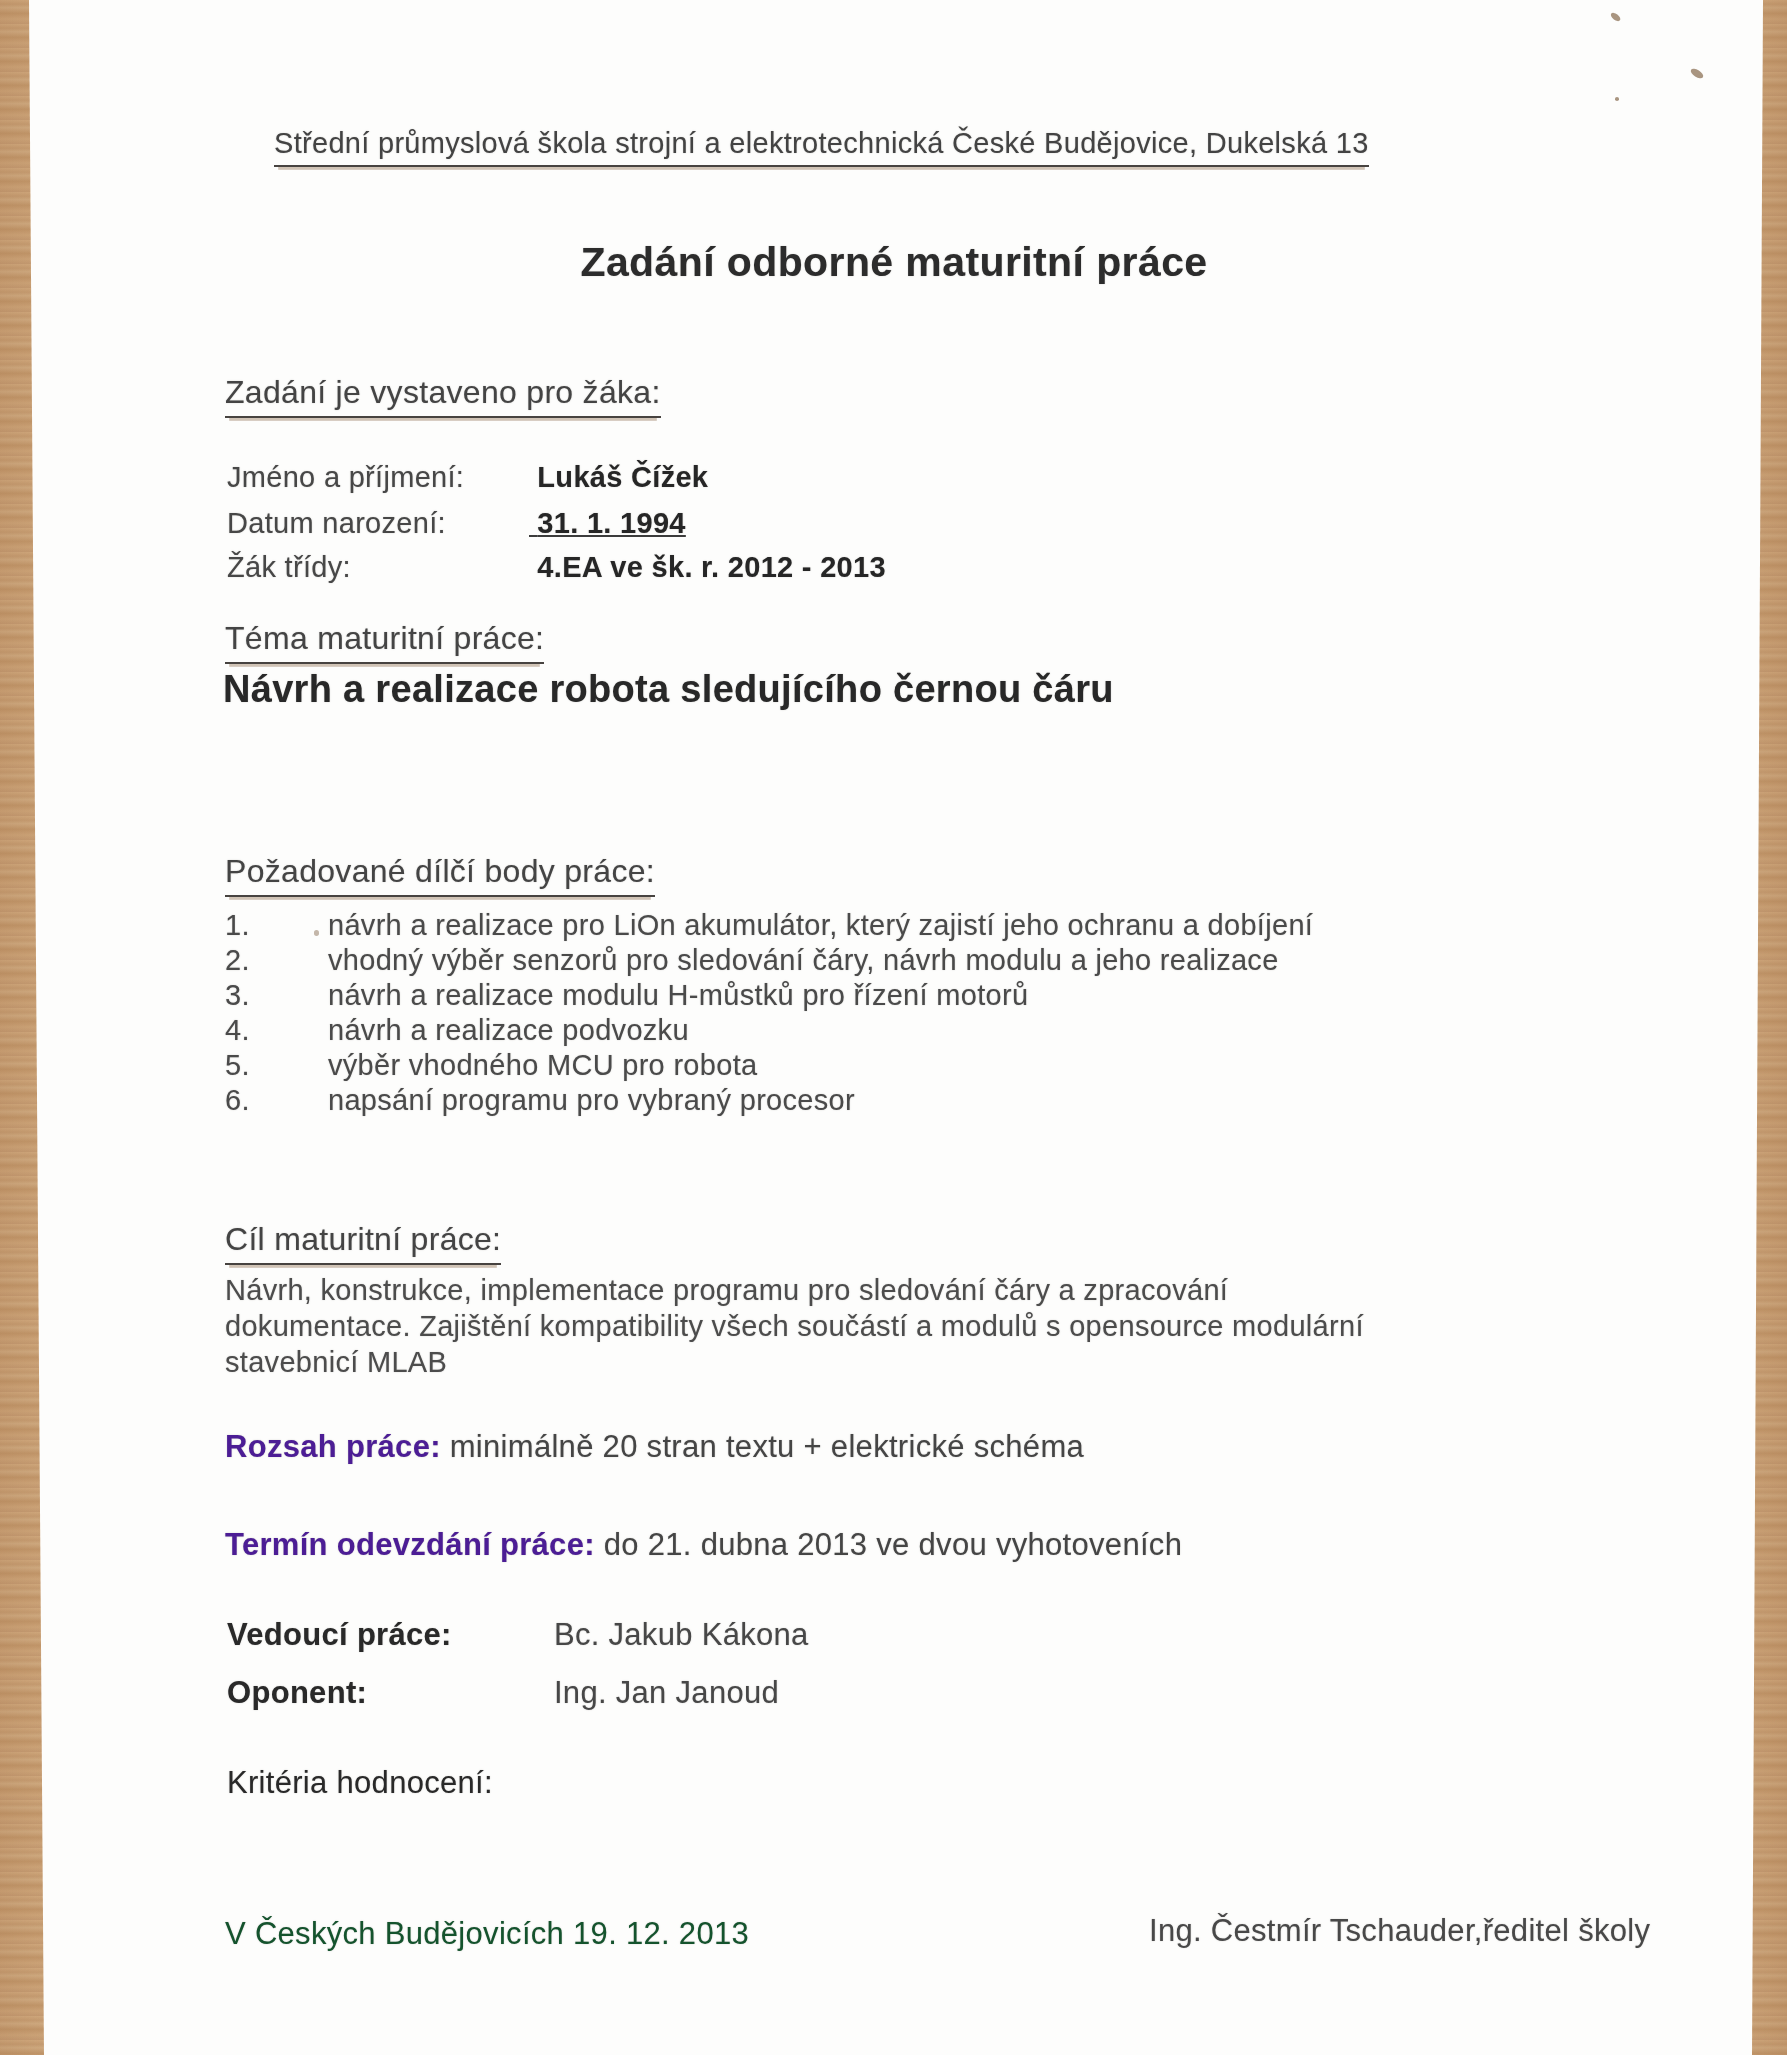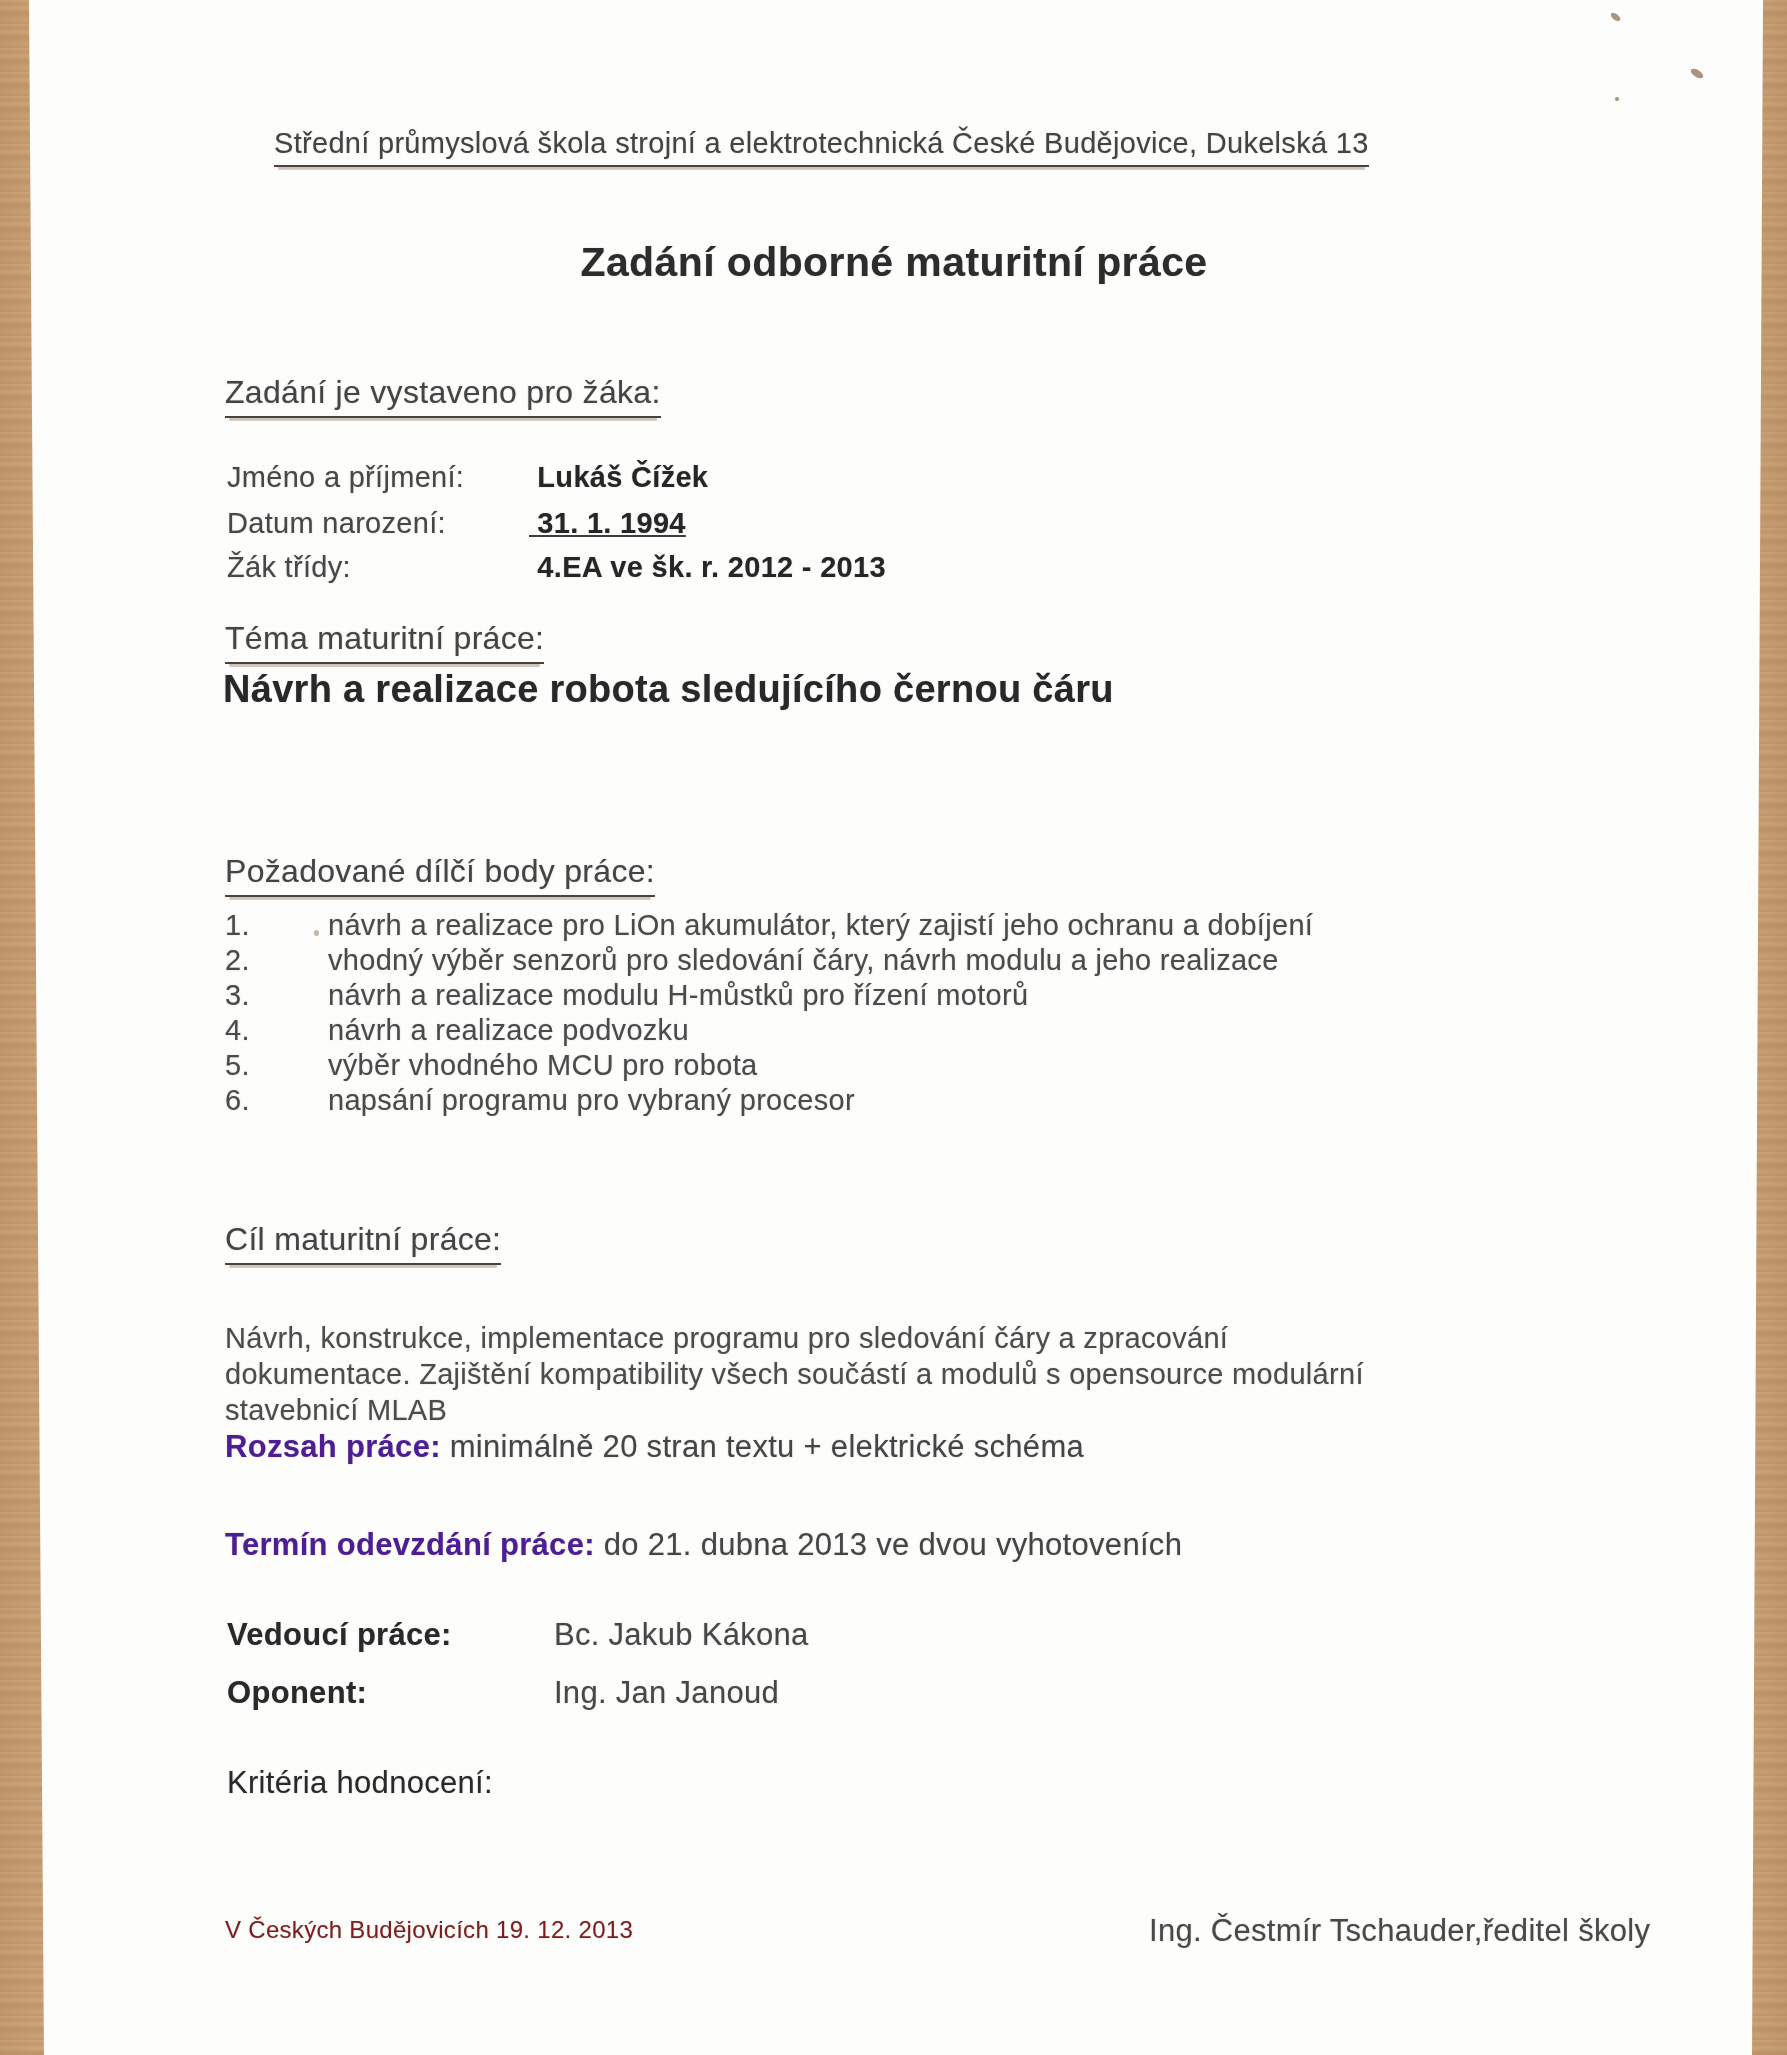--- a/index.html
+++ b/index.html
@@ -59,38 +59,38 @@
 
   .topic-heading { top: 620px; left: 225px; }
   .thesis-topic { top: 668px; left: 223px; font-size: 38px; font-weight: bold; color: #282828; letter-spacing: 0.3px; }
 
   .req-heading { top: 853px; left: 225px; }
   .req-list { top: 909px; left: 225px; font-size: 29px; color: #4a4a4a; }
   .req-item { display: flex; height: 35px; align-items: flex-start; }
   .req-item .num { width: 103px; flex: 0 0 103px; }
 
   .goal-heading { top: 1221px; left: 225px; }
-  .goal-par { top: 1272px; left: 225px; font-size: 29px; line-height: 36px; color: #4c4c4c; margin-top: 48px; }
+  .goal-par { top: 1272px; left: 225px; font-size: 29px; line-height: 36px; color: #4c4c4c; }
 
   .inline-row { font-size: 31px; color: #454545; }
   .inline-row .blab { font-weight: bold; color: #4c1d95; }
   .scope-row    { top: 1429px; left: 225px; }
   .deadline-row { top: 1527px; left: 225px; }
 
   .person-row { font-size: 31px; }
   .person-row .blab { display: inline-block; width: 318px; font-weight: bold; color: #292929; }
   .person-row .pval { color: #474747; }
   .supervisor-row { top: 1617px; left: 227px; }
   .opponent-row   { top: 1675px; left: 227px; }
 
   .criteria-row { top: 1765px; left: 227px; display: flex; font-size: 31px; }
   .criteria-row .blab { width: 418px; flex: 0 0 418px; font-weight: normal; color: #292929; }
   .criteria-row .clines { color: #474747; line-height: 46px; margin-top: -7.7px; }
 
-  .place-date { top: 1916px; left: 225px; font-size: 24px; color: #7f1d1d; }
+  .place-date { top: 1916px; left: 225px; font-size: 31px; color: #14532d; }
   .signature { top: 1913px; left: 1149px; width: 405px; display: flex; flex-direction: row; align-items: center; font-size: 31px; color: #484848; }
   .signature .role { }
 
   .speck { position: absolute; background: #8c7257; border-radius: 50%; opacity: 0.75; }
   .speck1 { left: 1610px; top: 14px;  width: 11.2px; height: 6.3px;  transform: rotate(38deg); }
   .speck2 { left: 1690px; top: 70px; width: 14px; height: 7px; transform: rotate(32deg); }
   .speck3 { left: 1615px; top: 97px; width: 4.2px;  height: 3.5px; }
   .speck4 { left: 314px;  top: 930px; width: 4.9px; height: 5.6px; opacity: 0.5; }
 </style>
 </head>

